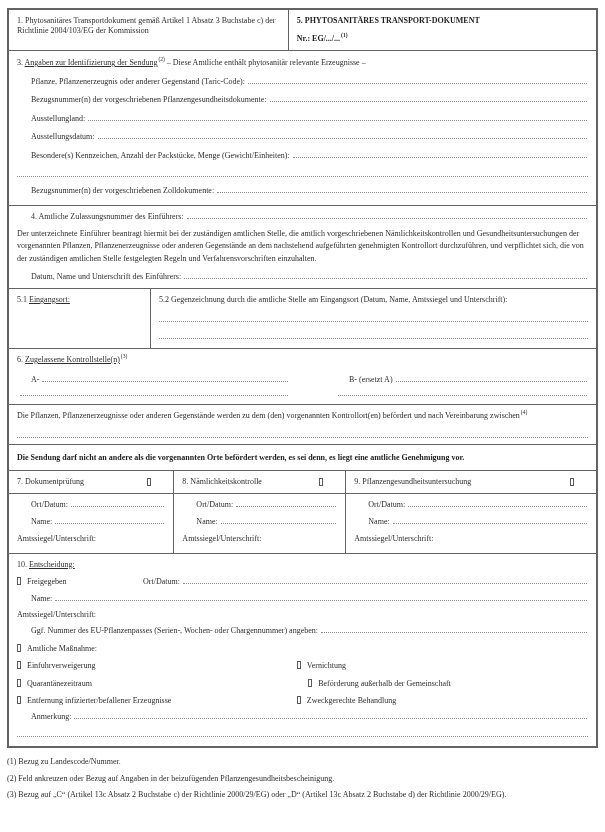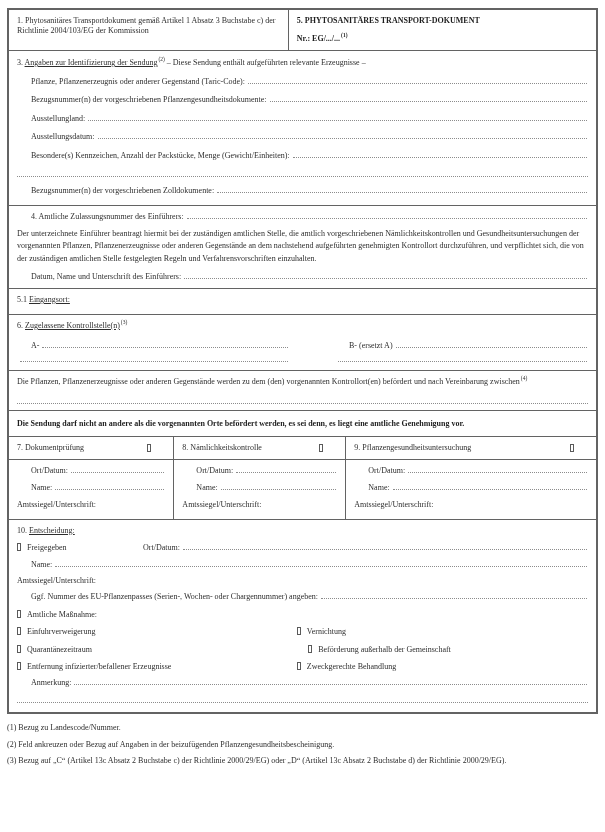--- a/index.html
+++ b/index.html
@@ -78,21 +78,21 @@
       <div class="cell c2">
         <div class="b">5. PHYTOSANITÄRES TRANSPORT-DOKUMENT</div>
         <div class="b nrline"><span>Nr.: EG/.../...</span><span class="sup">(1)</span></div>
       </div>
     </div>
 
     <div class="row s3">
       <div>
         <span>3.</span>
         <span class="u">Angaben zur Identifizierung der Sendung</span><span class="sup">(2)</span>
-        <span>– Diese Sendung enthält aufgeführten relevante Erzeugnisse –</span>
+        <span>– Diese Amtliche enthält phytosanitär relevante Erzeugnisse –</span>
       </div>
       <div class="fl">
         <span class="lb">Pflanze, Pflanzenerzeugnis oder anderer Gegenstand (Taric-Code):</span>
         <span class="dots"></span>
       </div>
       <div class="fl">
         <span class="lb">Bezugsnummer(n) der vorgeschriebenen Pflanzengesundheitsdokumente:</span>
         <span class="dots"></span>
       </div>
       <div class="fl">
@@ -123,20 +123,25 @@
       <div class="fl">
         <span class="lb">Datum, Name und Unterschrift des Einführers:</span>
         <span class="dots"></span>
       </div>
     </div>
 
     <div class="row split s5">
       <div class="cell cellL">
         <span>5.1</span>
         <span class="u">Eingangsort:</span>
+      </div>
+      <div class="cell cellR">
+        <div>5.2 Gegenzeichnung durch die amtliche Stelle am Eingangsort (Datum, Name, Amtssiegel und Unterschrift):</div>
+        <div class="dotline"></div>
+        <div class="dotline"></div>
       </div>
     </div>
 
     <div class="row s6">
       <div>
         <span>6.</span>
         <span class="u">Zugelassene Kontrollstelle(n)</span><span class="sup">(3)</span>
       </div>
       <div class="ab">
         <div class="colA">

